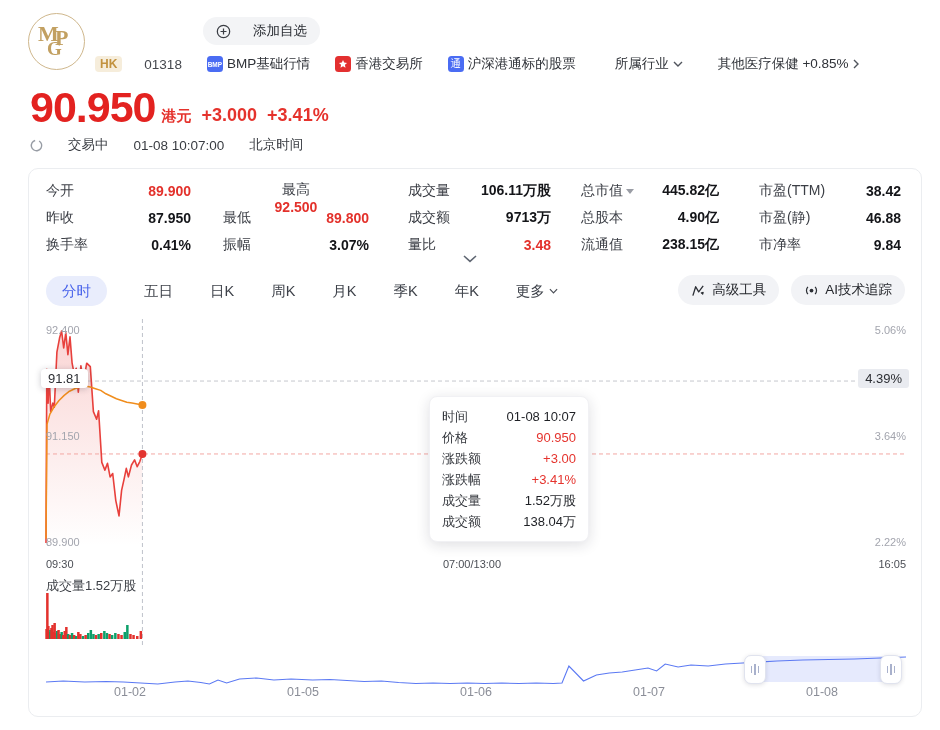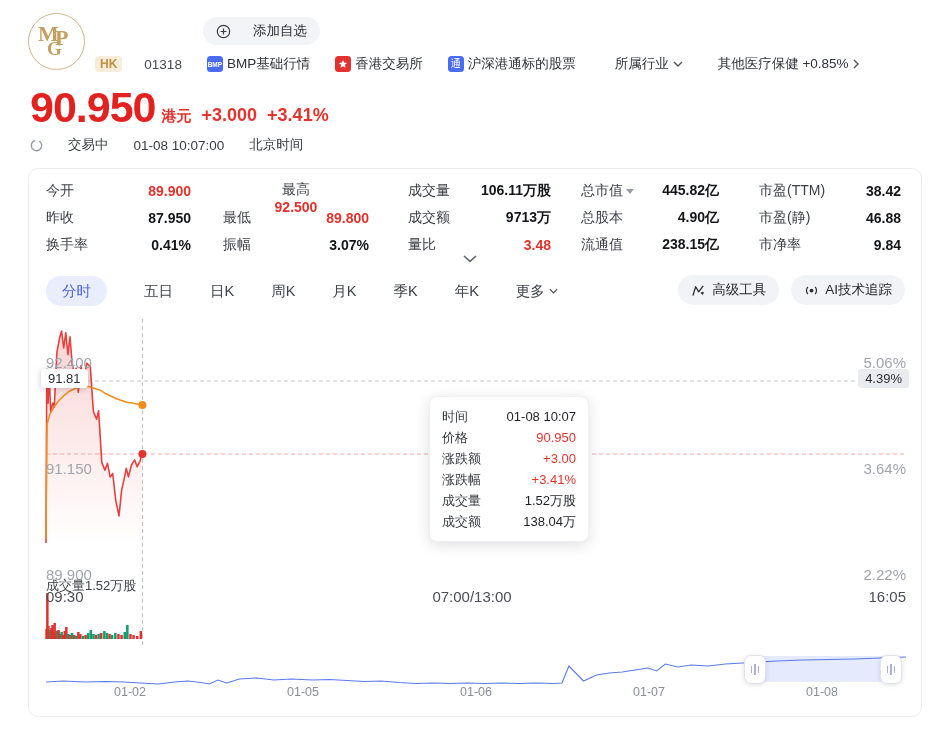--- a/index.html
+++ b/index.html
@@ -38,21 +38,21 @@
   .stat-cell .vl{color:#141519;font-weight:bold;}
   .stat-cell .vl.red{color:#e3312b;}
   .caret{width:0;height:0;border-left:4px solid transparent;border-right:4px solid transparent;border-top:5px solid #9a9da5;display:inline-block;}
   .collapse{left:430px;top:84px;width:22px;height:12px;display:flex;align-items:center;justify-content:center;cursor:pointer;}
   .tabs{left:17px;top:106px;height:32px;display:flex;align-items:center;gap:37px;}
   .tab{font-size:14.5px;color:#3e424a;cursor:pointer;white-space:nowrap;display:flex;align-items:center;gap:4px;}
   .tab.active{background:#e9edfc;color:#4560ea;height:30px;border-radius:15px;padding:0 16px;}
   .chips{right:16px;top:106px;display:flex;align-items:center;gap:12px;position:absolute;}
   .chip{height:30px;border-radius:15px;background:#f2f3f6;display:flex;align-items:center;gap:6px;padding:0 13px;font-size:13.5px;color:#25272c;cursor:pointer;}
   
-  .axlbl{font-size:15px;color:#a3a5ae;height:16px;line-height:16px;margin-top:33px;}
+  .axlbl{font-size:11px;color:#a3a5ae;height:16px;line-height:16px;}
   .axlbl.dark{color:#4b4e55;}
   .crossbox{font-size:13px;color:#2c2e33;background:#fff;border-radius:4px;padding:2px 7px;box-shadow:0 1px 6px rgba(40,40,60,.25);}
   .crossbox.gray{background:#e9ebf0;box-shadow:none;border-radius:3px;}
   .vol-lbl{font-size:13px;color:#3d4046;}
   
   .tooltip{left:400px;top:227px;width:134px;background:#fff;border:1px solid #f1f1f4;border-radius:8px;box-shadow:0 3px 14px rgba(30,30,50,.14);padding:9px 12px;}
   .tt-row{display:flex;justify-content:space-between;align-items:center;font-size:13px;height:21px;}
   .tt-row .l{color:#34373d;}
   .tt-row .v{color:#1e2025;}
   .tt-row .v.red{color:#e5342e;}

